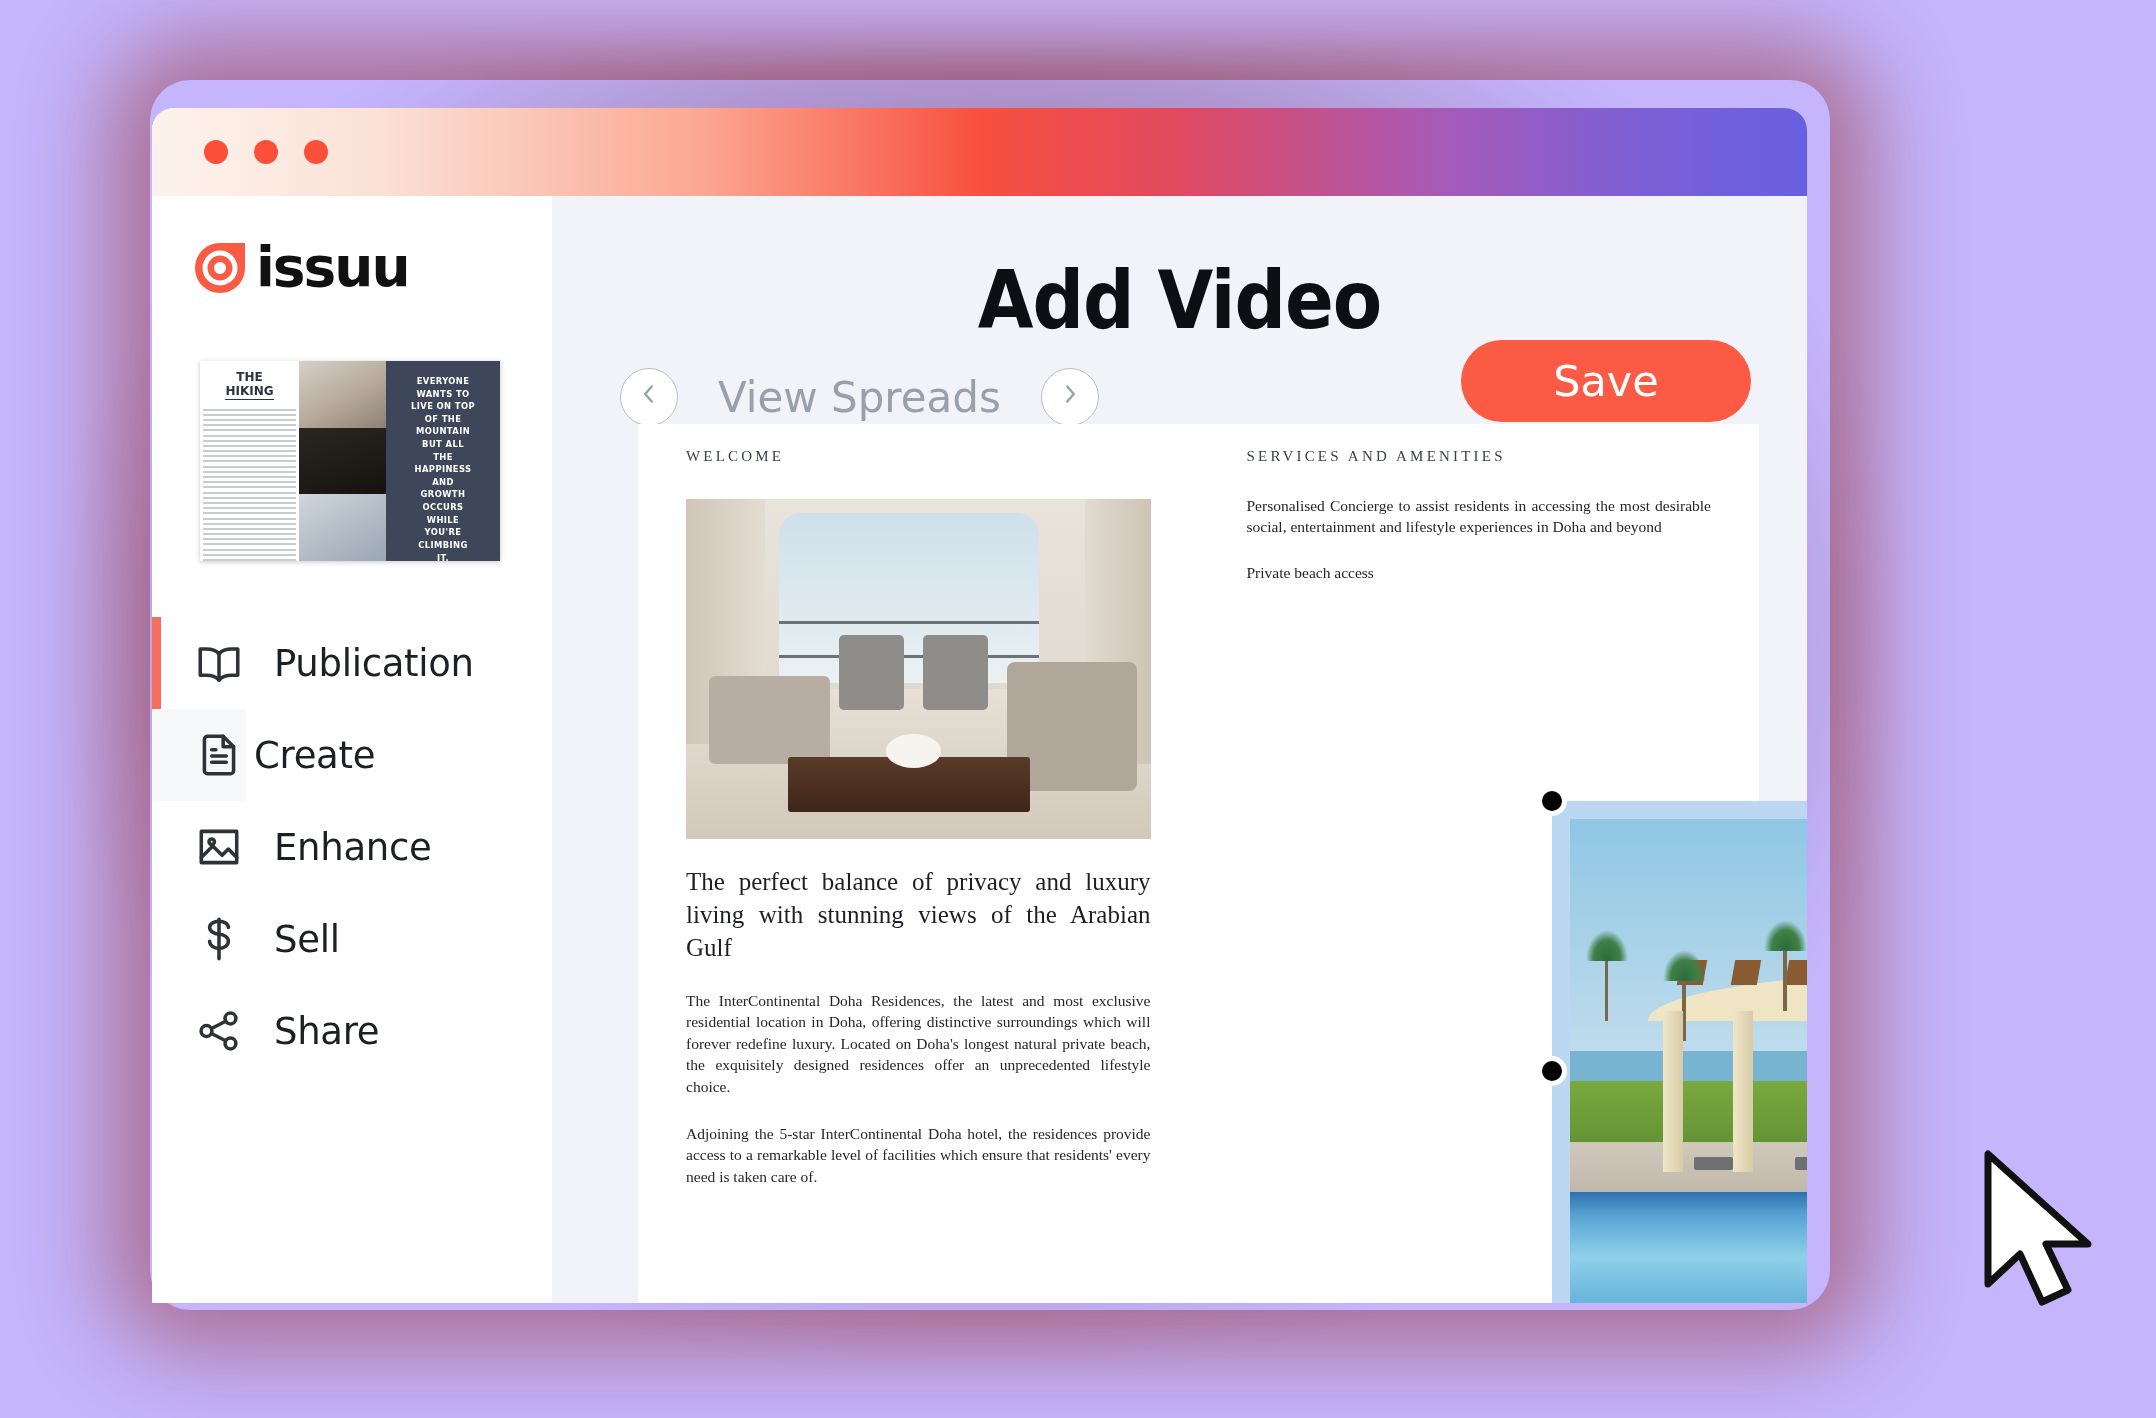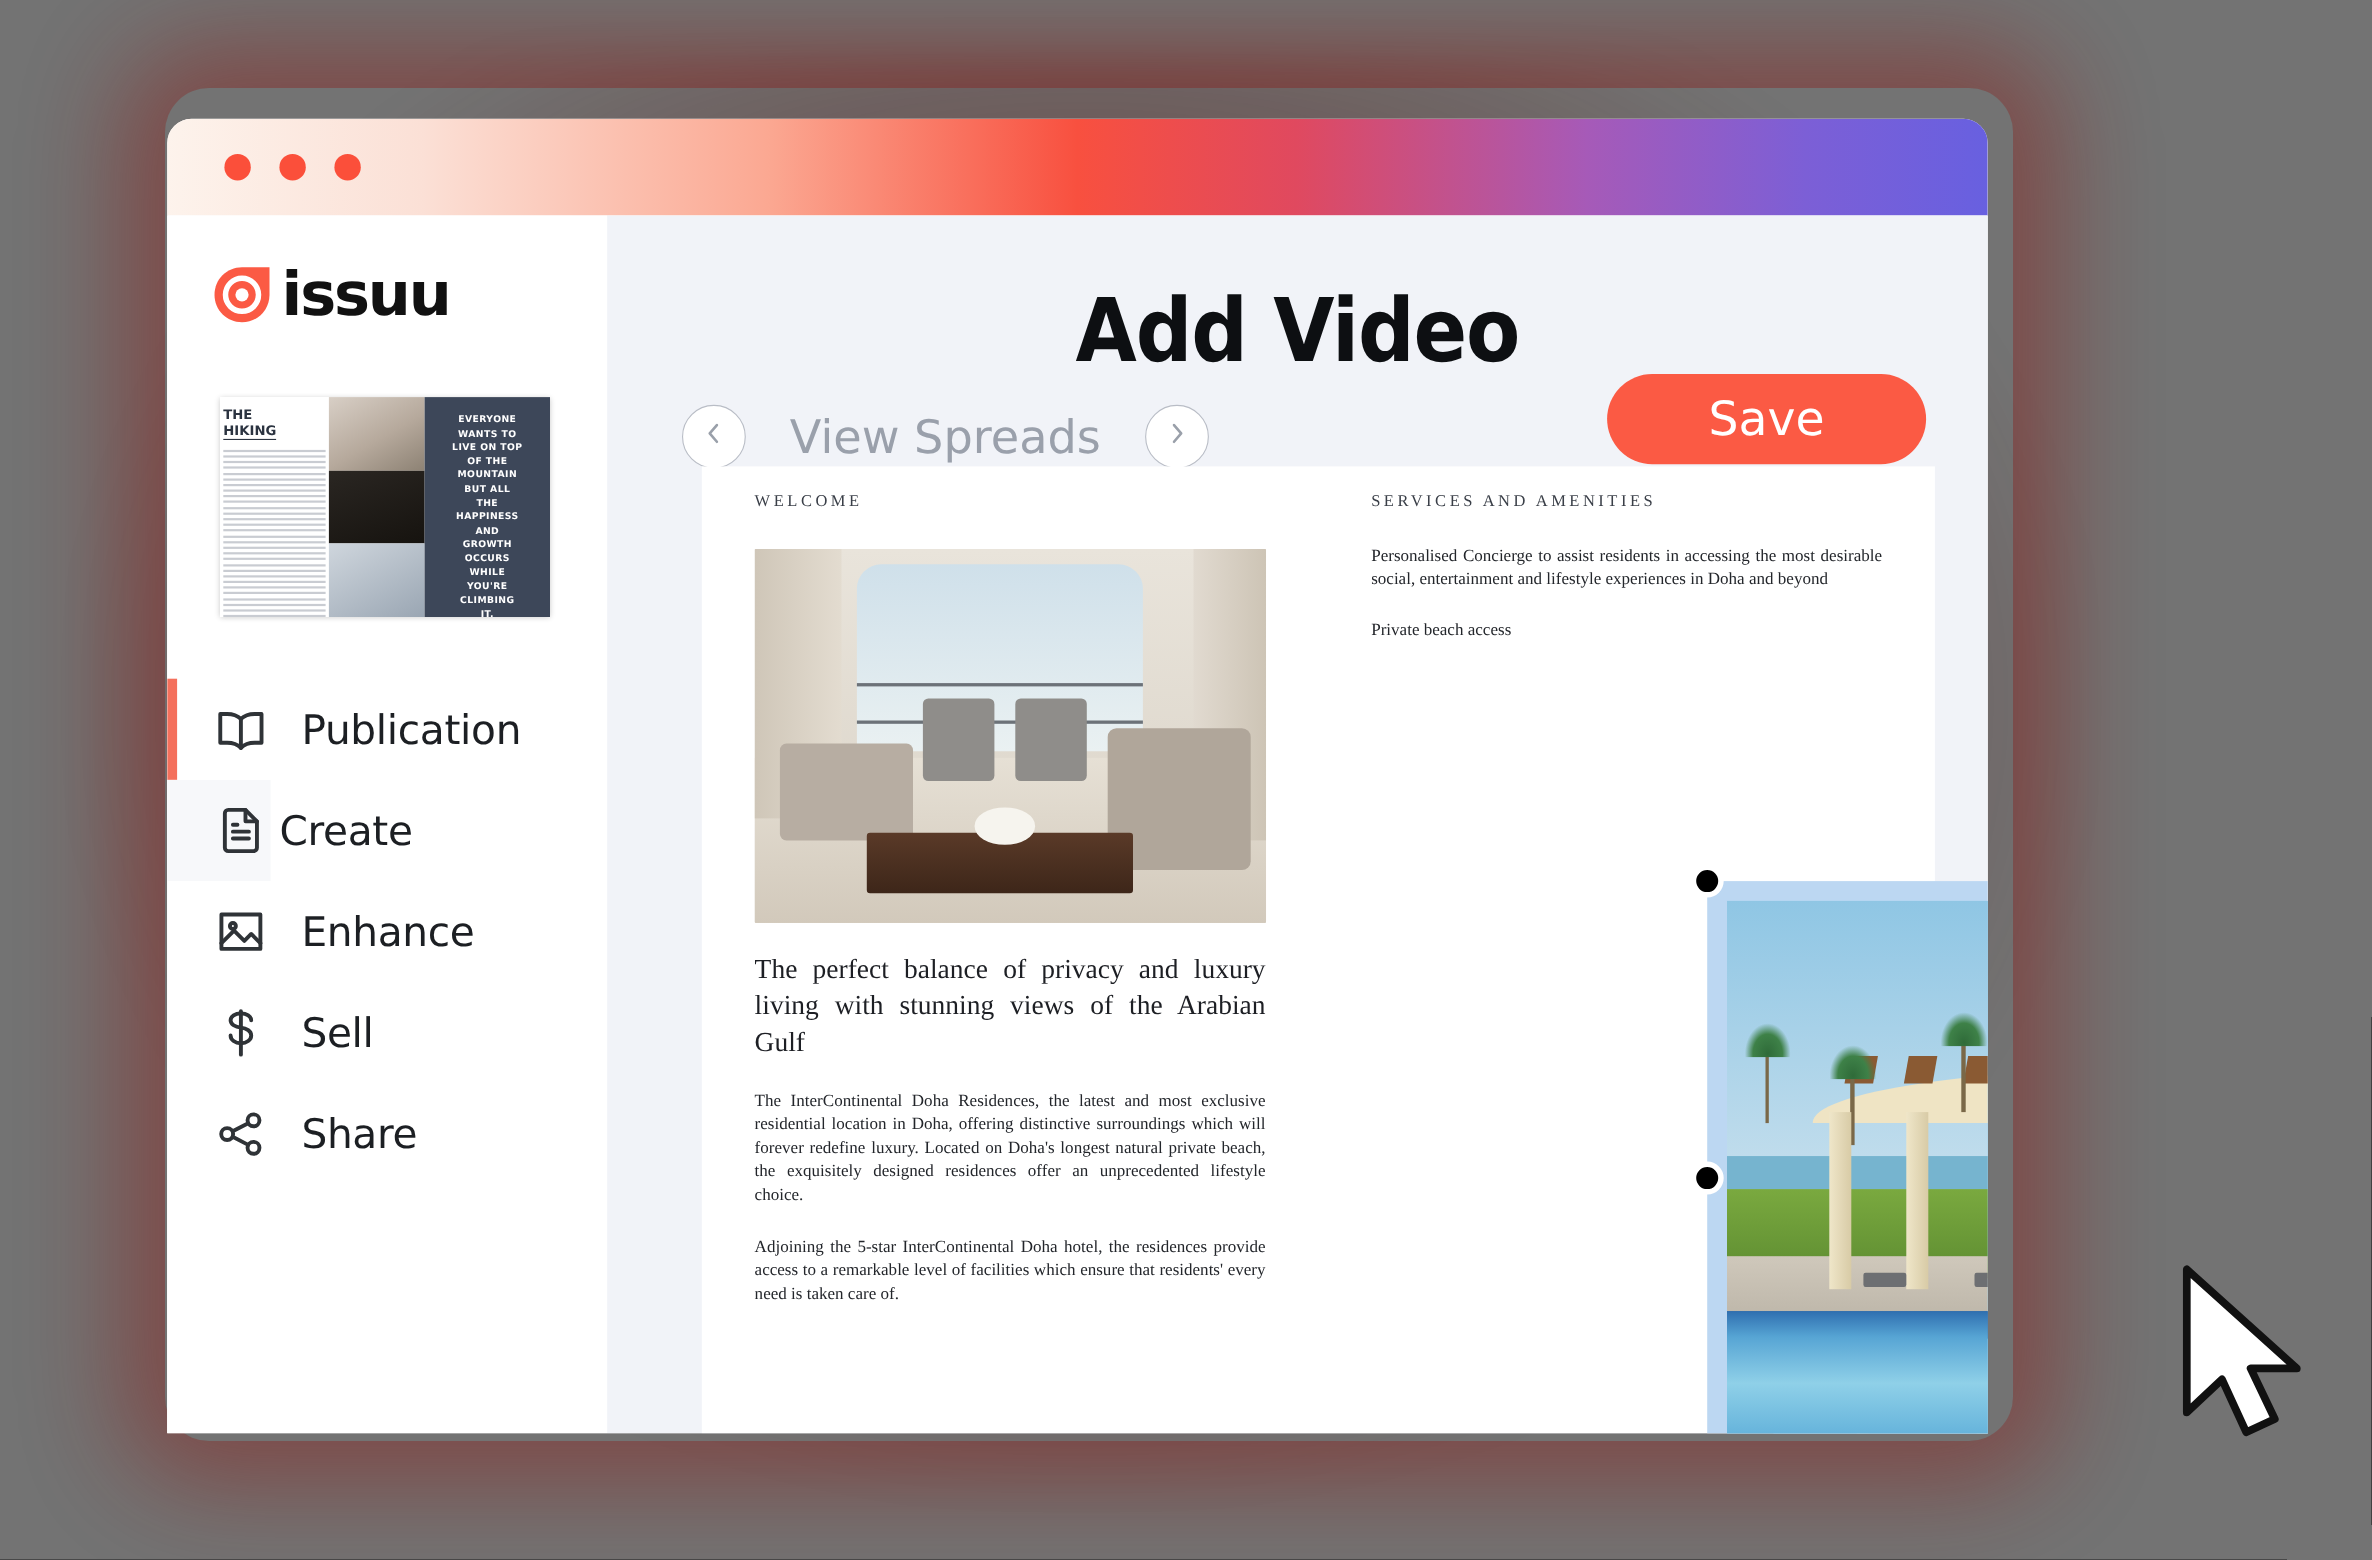--- a/index.html
+++ b/index.html
@@ -1,18 +1,18 @@
 <!DOCTYPE html>
 <html><head>
 <meta charset="utf-8">
 <style>
   html,body{margin:0;padding:0;background:#000;}
   body{width:2156px;height:1418px;overflow:hidden;font-family:"Liberation Sans",sans-serif;}
 
-  .stage{position:relative;width:2156px;height:1418px;background:#737373;}
+  .stage{position:relative;width:2156px;height:1418px;background:#c4b5fd;}
 
   
   .glow{position:absolute;left:78px;top:52px;width:1810px;height:1300px;border-radius:48px;
         background:radial-gradient(ellipse at 50% 45%, rgba(170,30,25,.55) 0%, rgba(90,18,14,.30) 45%, rgba(0,0,0,0) 72%);
         filter:blur(18px);}
   .glow2{position:absolute;left:150px;top:80px;width:1680px;height:1230px;border-radius:40px;
         box-shadow:0 0 90px 40px rgba(140,25,20,.45);}
 
   
   .window{position:absolute;left:152px;top:108px;width:1655px;height:1195px;background:#fff;
@@ -27,21 +27,21 @@
 
   
   .sidebar{width:400px;background:#fff;flex:none;position:relative;}
   .logo{display:flex;align-items:center;gap:10px;padding:44px 0 0 42px;}
   .logo-mark{width:52px;height:52px;position:relative;flex:none;}
   .logo-text{font-size:55px;font-weight:700;letter-spacing:-2px;color:#111;line-height:1;
              font-family:"DejaVu Sans",sans-serif;}
 
   .thumb{margin:66px 0 0 48px;width:300px;height:200px;background:#fff;
          box-shadow:0 1px 5px rgba(0,0,0,.22);display:flex;overflow:hidden;}
-  .th-left{width:33%;background:#fff;padding:10px 3px;box-sizing:border-box;}
+  .th-left{width:33%;background:#fff;padding:10px 3px;box-sizing:border-box;text-align:center;}
   .th-title{font-family:"DejaVu Sans",sans-serif;font-weight:700;font-size:12px;color:#2b3340;
             line-height:1.15;border-bottom:1.5px solid #2b3340;display:inline-block;}
   .th-lines{margin-top:9px;}
   .th-lines i{display:block;height:2px;background:#c9ccd2;margin-bottom:3.2px;}
   .th-mid{width:29%;display:flex;flex-direction:column;}
   .th-img{flex:1;}
   .th-img.a{background:linear-gradient(150deg,#d8cfc6,#b6a99c 55%,#8d8274);}
   .th-img.b{background:linear-gradient(160deg,#2a2622,#16130f);}
   .th-img.c{background:linear-gradient(150deg,#cfd6dd,#9aa6b3);}
   .th-right{width:38%;background:#3d4759;color:#fff;padding:14px 25px;box-sizing:border-box;

